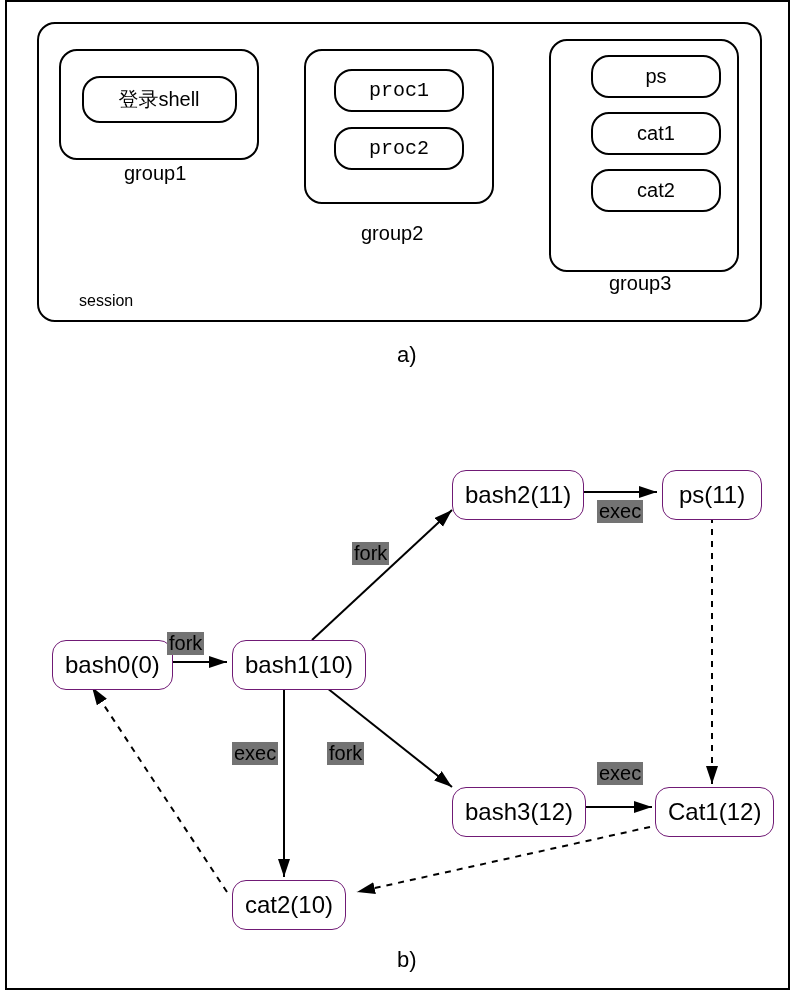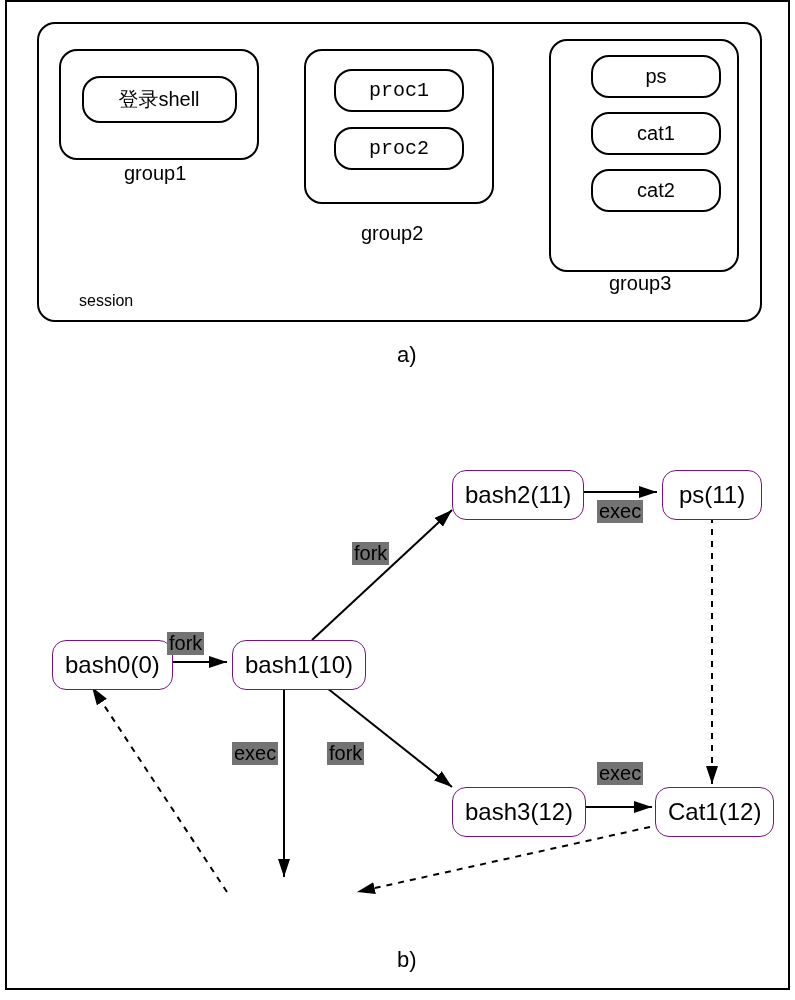--- a/index.html
+++ b/index.html
@@ -149,20 +149,21 @@
       <line x1="628" y1="385" x2="335" y2="450" stroke="#000" stroke-width="2" stroke-dasharray="6,6" marker-end="url(#arrow)"></line>
       <line x1="205" y1="450" x2="70" y2="245" stroke="#000" stroke-width="2" stroke-dasharray="6,6" marker-end="url(#arrow)"></line>
     </svg>
 
     <div class="node" style="top:198px; left:18px;margin-left:12px;">bash0(0)</div>
     <div class="node" style="top:198px; left:210px;">bash1(10)</div>
     <div class="node" style="top:28px;  left:430px;">bash2(11)</div>
     <div class="node" style="top:345px; left:430px;">bash3(12)</div>
     <div class="node" style="top:28px;  left:640px; width:100px;border-radius:14px;">ps(11)</div>
     <div class="node" style="top:345px; left:633px;">Cat1(12)</div>
+    <div class="node" style="top:438px; left:210px;">cat2(10)</div>
 
     <div class="edge-label" style="top:190px; left:145px;">fork</div>
     <div class="edge-label" style="top:100px; left:330px;">fork</div>
     <div class="edge-label" style="top:300px; left:305px;">fork</div>
     <div class="edge-label" style="top:58px;  left:575px;">exec</div>
     <div class="edge-label" style="top:320px; left:575px;">exec</div>
     <div class="edge-label" style="top:300px; left:210px;">exec</div>
   </div>
   <div id="label-b" class="fig-label">b)</div>
 

